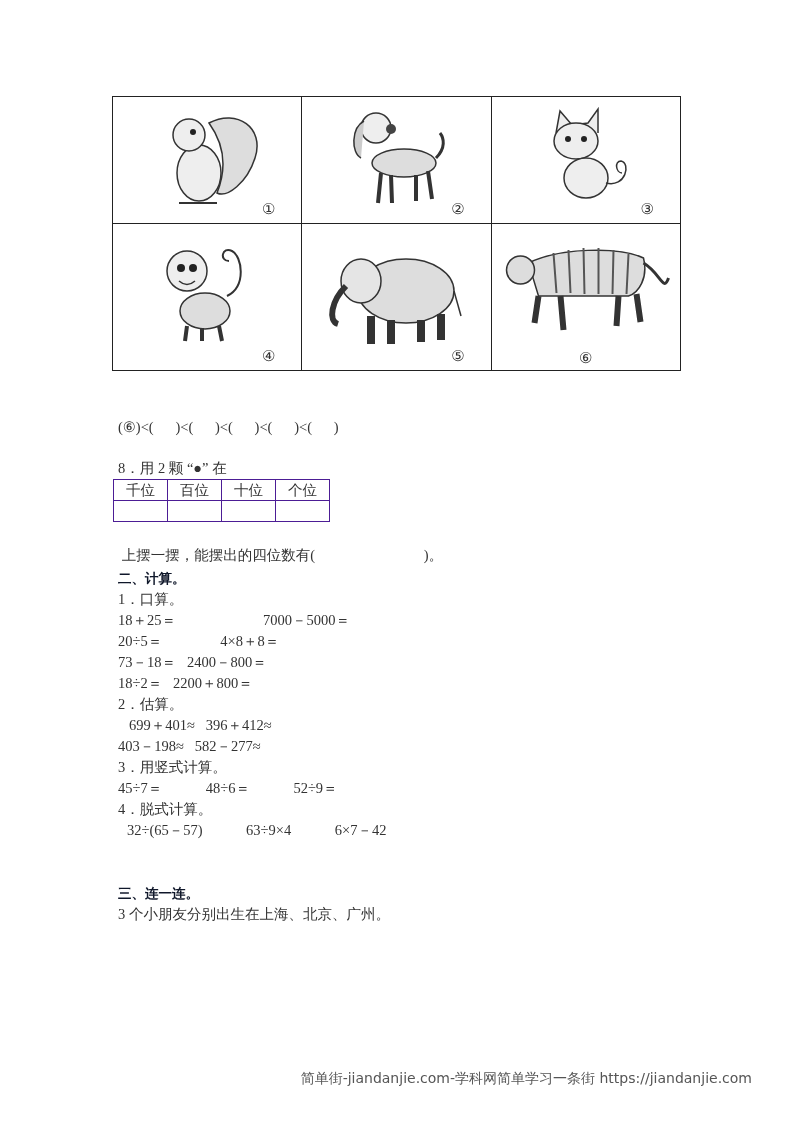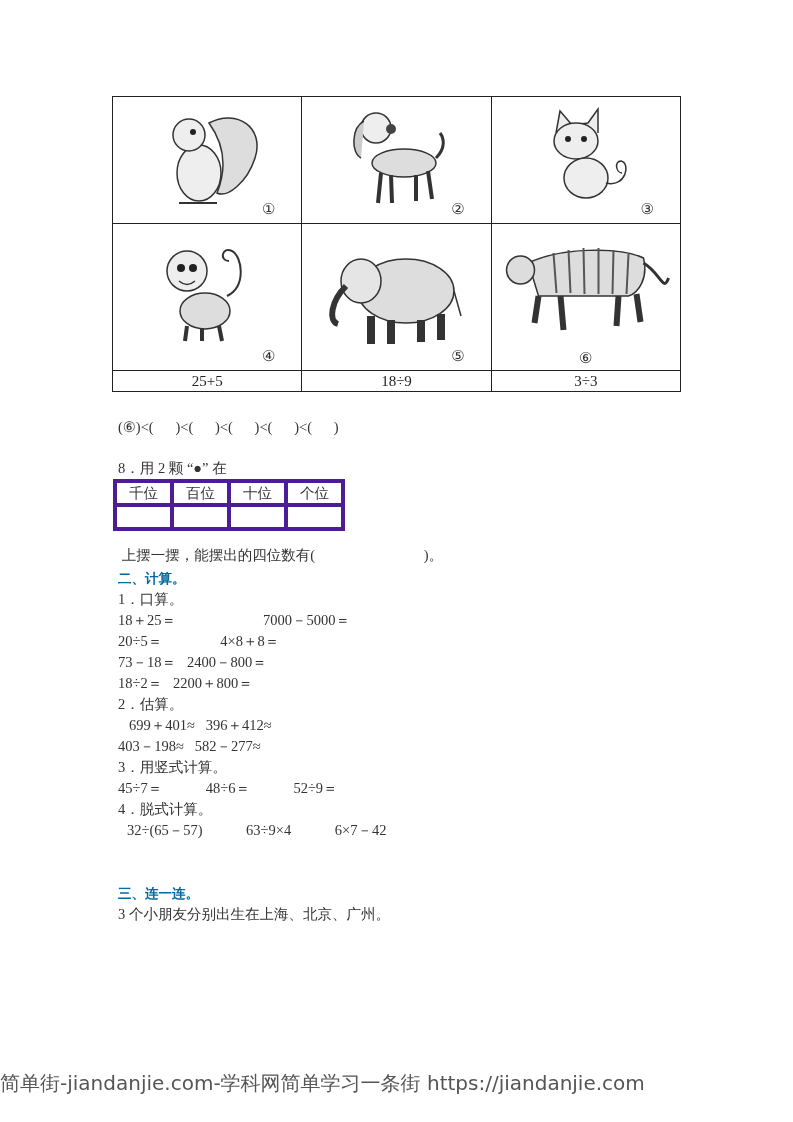--- a/index.html
+++ b/index.html
@@ -2,44 +2,44 @@
 <html><head>
 <meta charset="utf-8">
 <style>
   html, body { margin: 0; padding: 0; background: #ffffff; }
   body {
     width: 793px; height: 1122px; position: relative; overflow: hidden;
     font-family: "Liberation Serif", "DejaVu Serif", serif;
     color: #222;
   }
   .line { position: absolute; left: 118px; font-size: 14.5px; line-height: 18px; white-space: pre; color: #333; }
-  .bold { font-family: "DejaVu Sans", "Liberation Sans", sans-serif; font-weight: bold; font-size: 13.5px; color: #0369a1; }
+  .bold { font-family: "DejaVu Sans", "Liberation Sans", sans-serif; font-weight: bold; font-size: 13.5px; color: #0f172a; }
 
   
   table.animals {
     position: absolute; left: 112px; top: 96px; width: 569px;
     border-collapse: collapse; table-layout: fixed;
   }
   table.animals td { border: 1px solid #222; padding: 0; position: relative; }
   table.animals td.pic { height: 126px; }
   table.animals tr.r2 td.pic { height: 146px; }
   table.animals td.expr { height: 20px; text-align: center; font-size: 15px; line-height: 20px; color: #222; }
   .num { position: absolute; right: 26px; bottom: 5px; font-size: 15px; color: #333; }
   .num.center { right: auto; left: 50%; transform: translateX(-50%); bottom: 3px; }
   .animal { position: absolute; left: 50%; top: 6px; transform: translateX(-50%); }
 
   
   table.place {
     position: absolute; left: 113px; top: 479px; border-collapse: collapse; table-layout: fixed;
   }
-  table.place td { border: 4px solid #4c1d95; width: 53px; height: 20px; text-align: center; font-size: 14.5px; color: #333; padding: 0; }
+  table.place td { border: 1px solid #4c1d95; width: 53px; height: 20px; text-align: center; font-size: 14.5px; color: #333; padding: 0; }
 
   .footer {
-    position: absolute; left: 0; width: 752px; top: 1070px; text-align: left;
-    font-family: "DejaVu Sans", "Liberation Sans", sans-serif; font-size: 20px; color: #555;
+    position: absolute; left: 0; width: 752px; top: 1070px; text-align: right;
+    font-family: "DejaVu Sans", "Liberation Sans", sans-serif; font-size: 14px; color: #555;
   }
 </style>
 </head>
 <body>
 
 <table class="animals">
   <tbody>
       <tr class="r1">
     <td class="pic">
       <svg class="animal" width="120" height="110" viewBox="0 0 120 110">
@@ -101,25 +101,20 @@
       <svg class="animal" width="175" height="100" viewBox="0 0 175 100" style="top:14px">
         <path d="M30 25 C60 10,120 8,145 20 C150 40,140 55,130 58 L40 58 Z" fill="#ddd" stroke="#333" stroke-width="1.5"></path>
         <circle cx="22" cy="32" r="14" fill="#ddd" stroke="#333" stroke-width="1.5"></circle>
         <path d="M55 15 L58 55 M70 12 L72 55 M85 10 L86 56 M100 10 L100 56 M115 12 L114 56 M130 16 L128 56" stroke="#555" stroke-width="2"></path>
         <path d="M40 58 L36 85 M62 58 L65 92 M120 58 L118 88 M138 56 L142 84" stroke="#333" stroke-width="6"></path>
         <path d="M145 25 C162 35,165 55,170 40" stroke="#333" stroke-width="3" fill="none"></path>
       </svg>
       <span class="num center">⑥</span>
     </td>
   </tr>
-  <tr>
-    <td class="expr">25+5</td>
-    <td class="expr">18÷9</td>
-    <td class="expr">3÷3</td>
-  </tr>
 </tbody>
   </table>
 
 <div class="line" style="top:418px;">(⑥)&lt;(      )&lt;(      )&lt;(      )&lt;(      )&lt;(      )</div>
 
 <div class="line" style="top:459px;">8．用 2 颗 “●” 在</div>
 <table class="place">
   <tbody>
       <tr>
     <td>千位</td>

